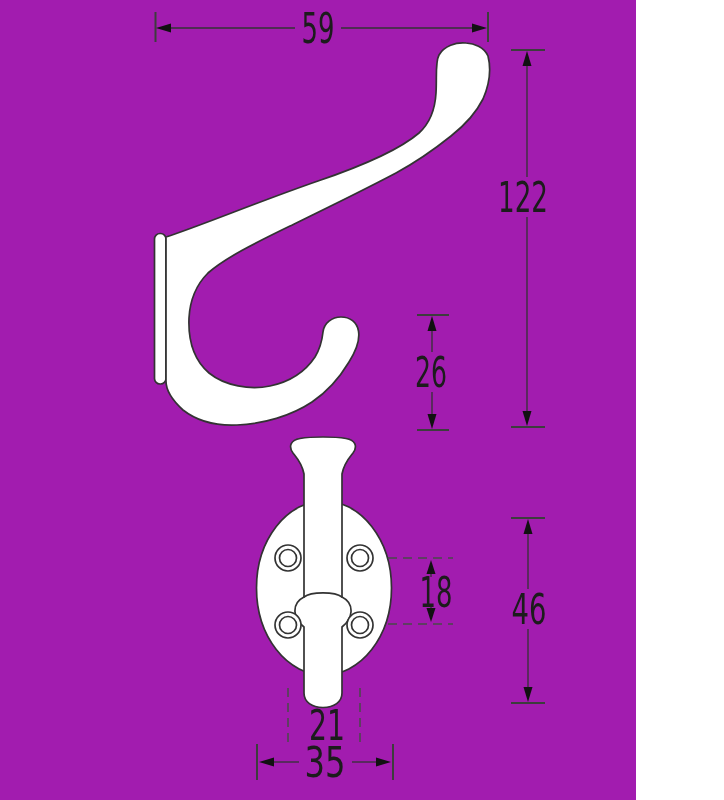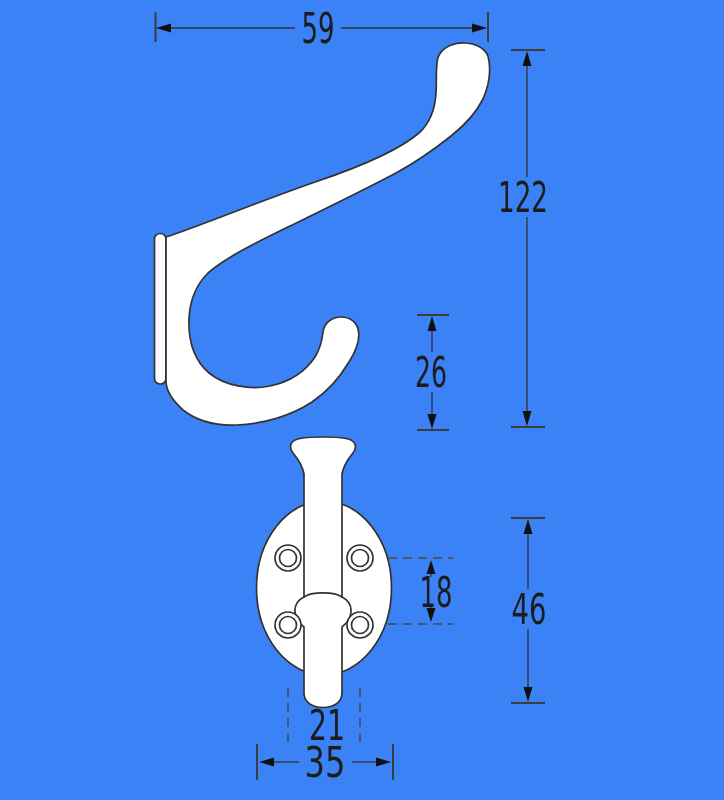--- a/index.html
+++ b/index.html
@@ -2,23 +2,23 @@
 <html><head>
 <meta charset="utf-8">
 <style>
   html, body {
     margin: 0;
     padding: 0;
     background: #ffffff;
   }
   .canvas {
     position: relative;
-    width: 724px;
+    width: 636px;
     height: 800px;
-    background: #3b82f6;
+    background: #a21caf;
     overflow: hidden;
     font-family: "DejaVu Sans", "Liberation Sans", sans-serif;
   }
   svg { display: block; }
 
   
   .outline {
     fill: #ffffff;
     stroke: #333333;
     stroke-width: 1.7;

